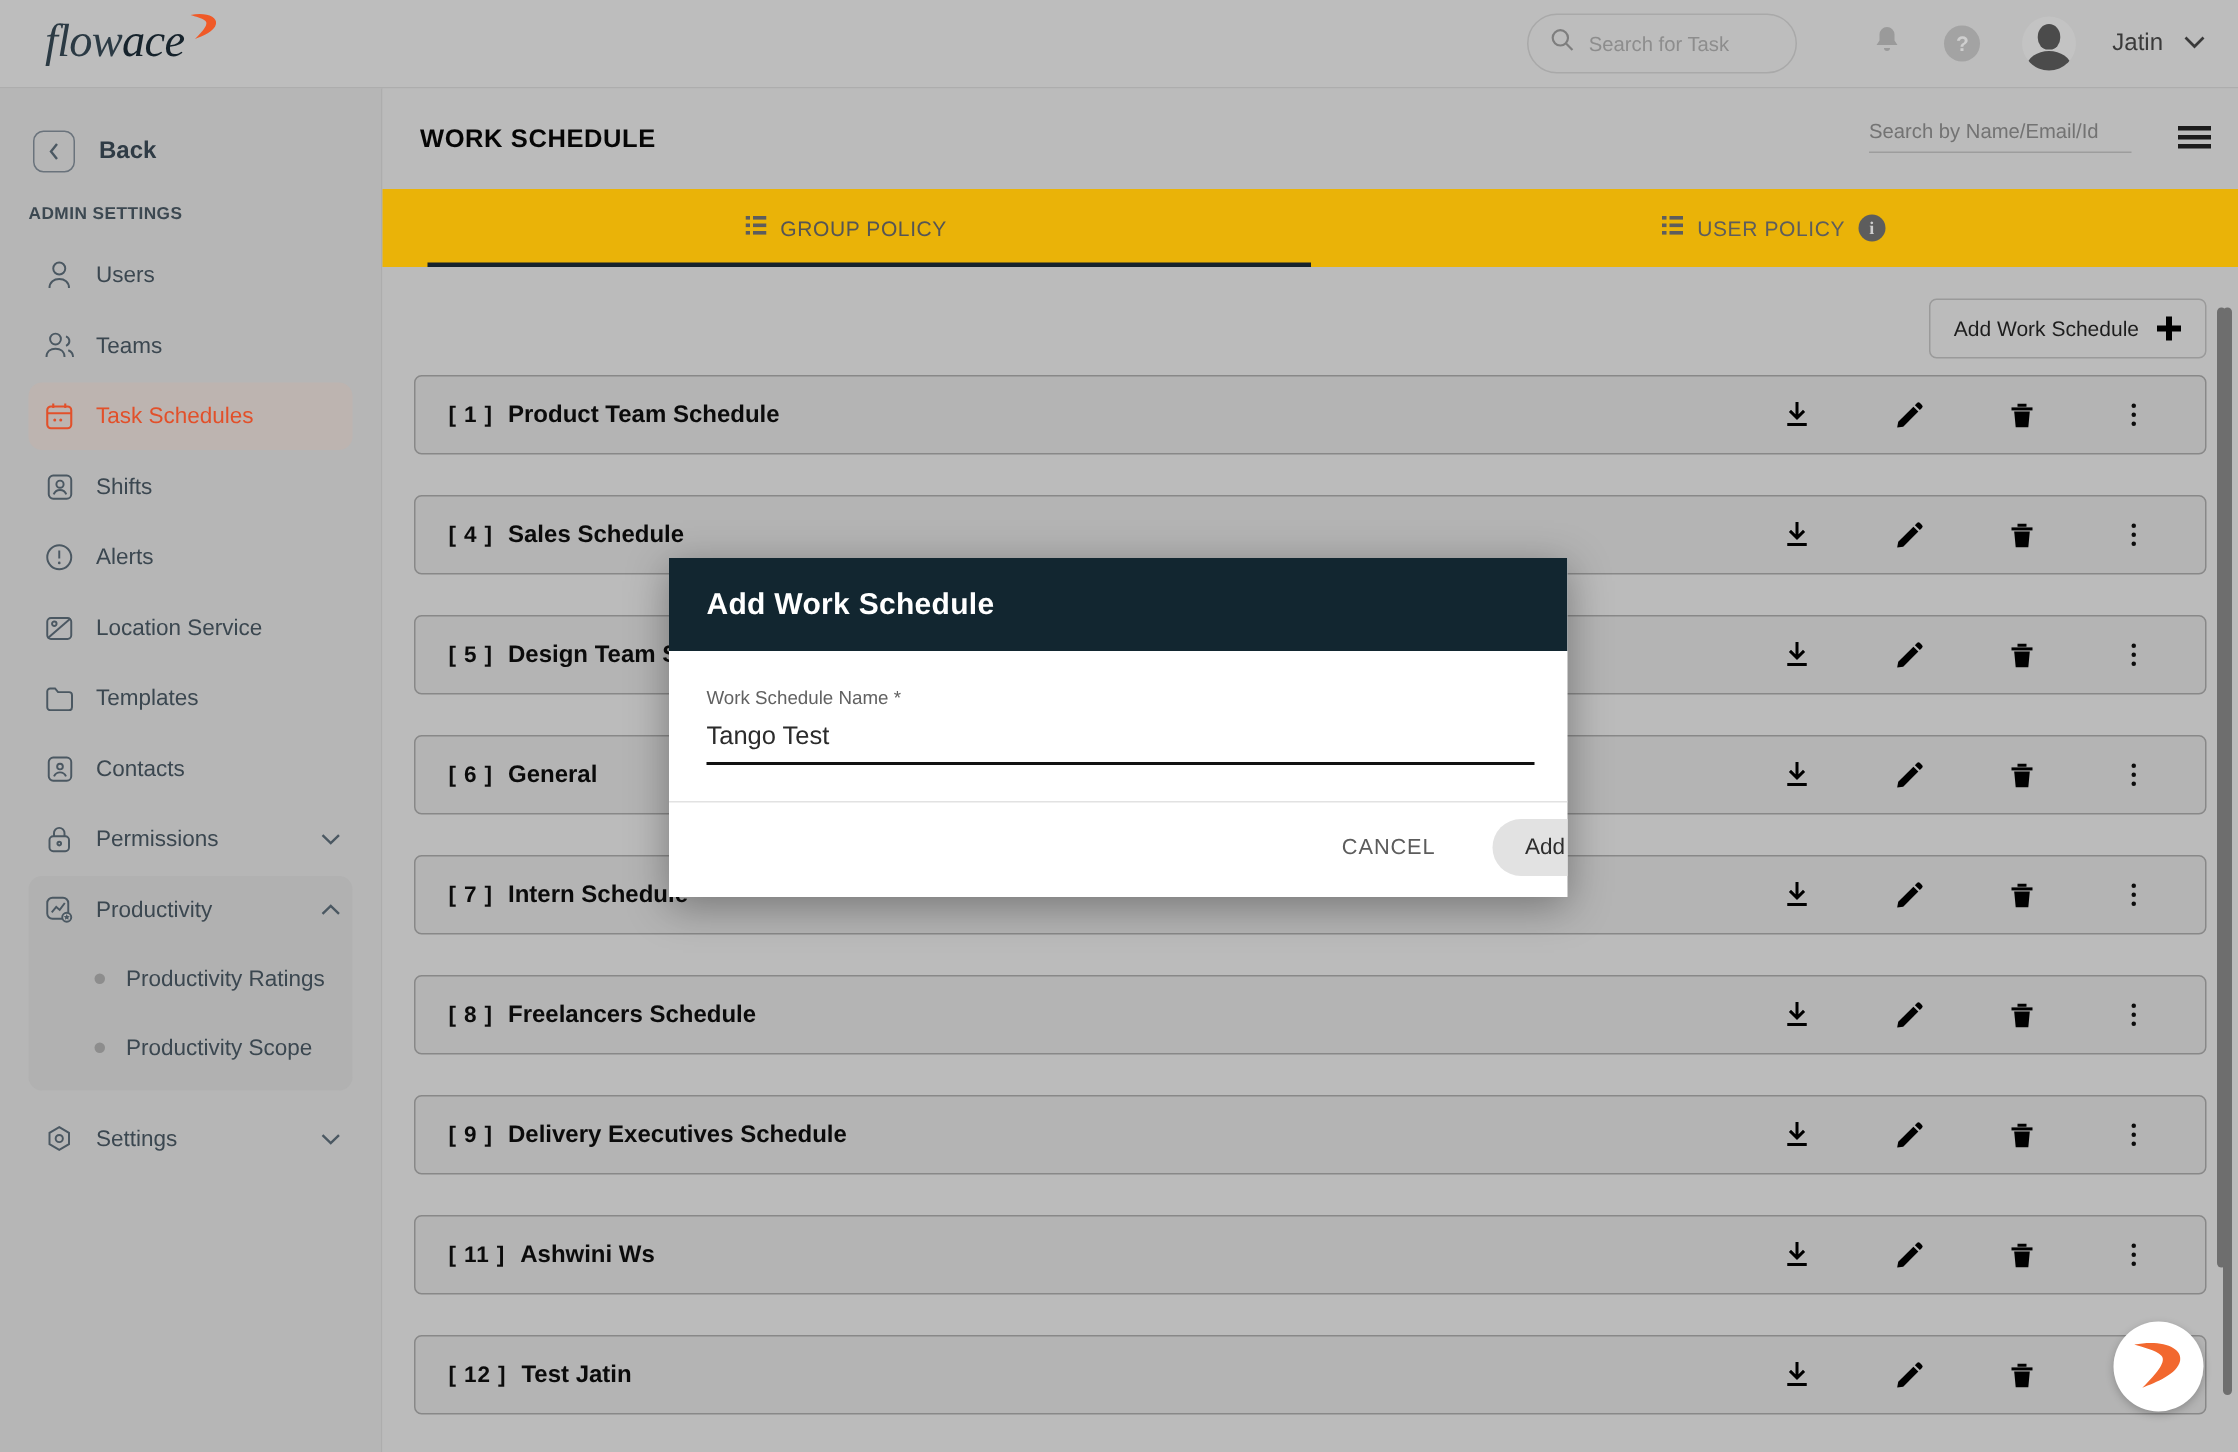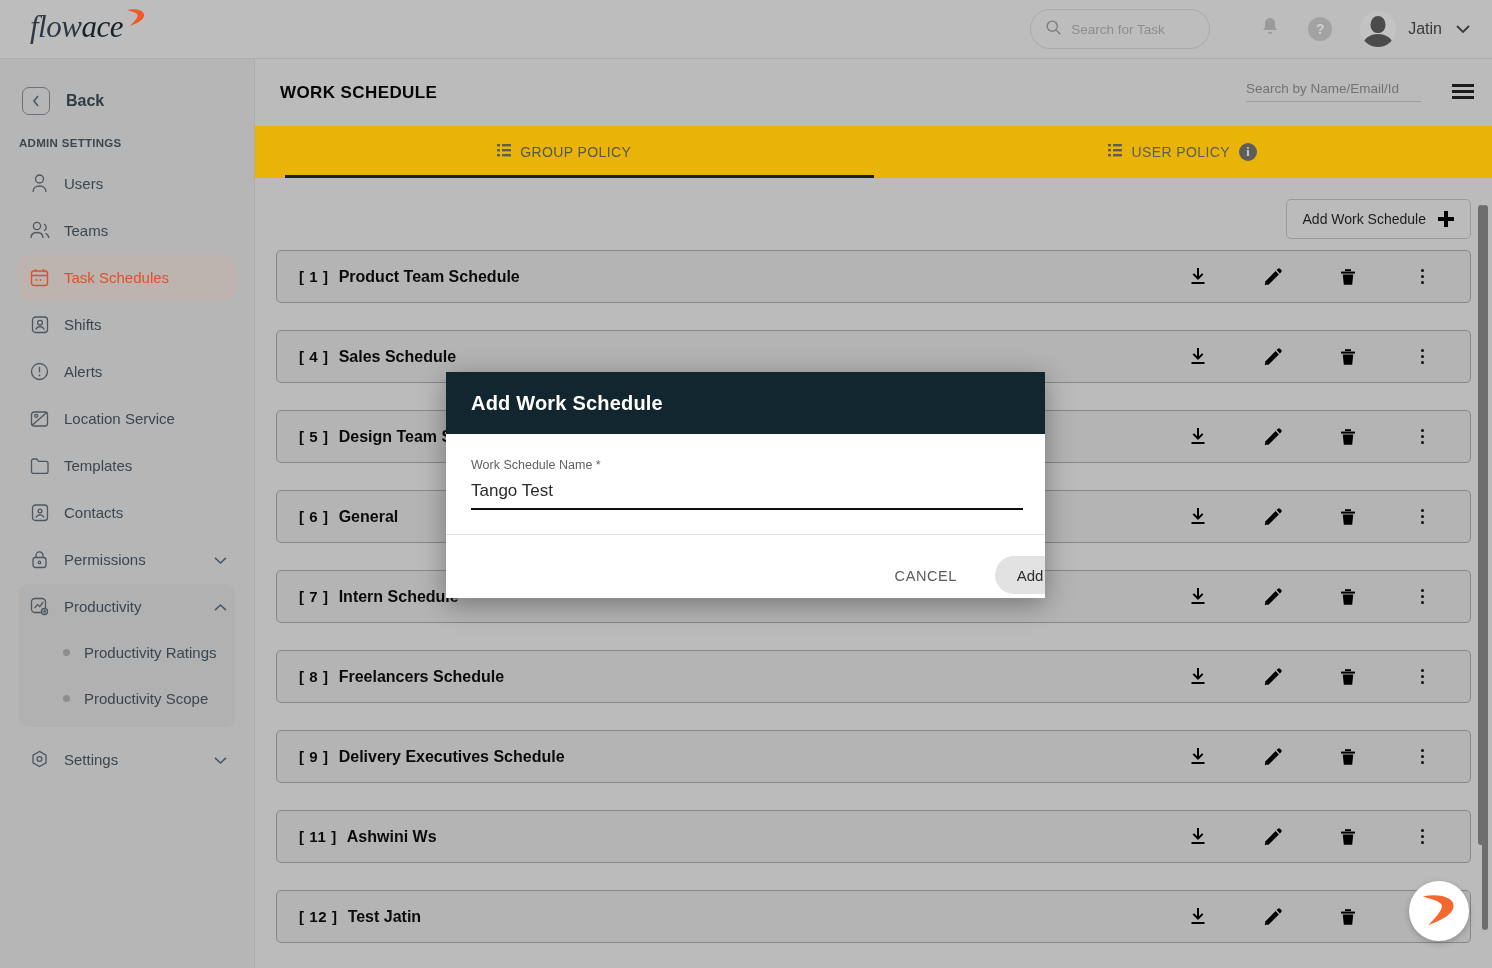--- a/index.html
+++ b/index.html
@@ -33,21 +33,21 @@
     margin-left: 28px; width: 24px; height: 24px; border-radius: 50%;
     background: #a3a3a3; color: #cfcfcf; font-size: 14px; font-weight: bold;
     display: flex; align-items: center; justify-content: center;
   }
   .avatar {
     margin-left: 28px; width: 36px; height: 36px; border-radius: 50%;
     background: #c3c3c3; overflow: hidden; position: relative;
   }
   .avatar .head { position: absolute; left: 50%; top: 5px; transform: translateX(-50%); width: 15px; height: 17px; background: #4b4b4b; border-radius: 50% 50% 45% 45%; }
   .avatar .body { position: absolute; left: 50%; bottom: -7px; transform: translateX(-50%); width: 29px; height: 20px; background: #4b4b4b; border-radius: 50% 50% 0 0; }
-  .username { margin-left: 12px; font-size: 16px; color: #3a3a3a; }
+  .username { margin-left: 24px; font-size: 16px; color: #3a3a3a; }
   .caret-down { margin-left: 14px; }
 
   
   .sidebar {
     position: absolute; top: 59px; left: 0; width: 255px; height: 909px;
     background: #b6b6b6; border-right: 1px solid #adadad; overflow: hidden;
   }
   .backrow { display: flex; align-items: center; margin: 28px 0 0 22px; }
   .backbtn {
     width: 28px; height: 28px; border: 1px solid #6a737c; border-radius: 7px;
@@ -129,21 +129,21 @@
   .modal .mhead { height: 62px; background: #122630; display: flex; align-items: center; padding-left: 25px; }
   .modal .mtitle { color: #fff; font-size: 20px; font-weight: bold; letter-spacing: .2px; }
   .modal .mbody { height: 100px; padding: 24px 22px 0 25px; }
   .modal .flabel { font-size: 12.5px; color: #616161; }
   .modal .finput {
     margin-top: 9px; border: 0; border-bottom: 2px solid #111; width: 552px;
     font-family: "Liberation Sans", sans-serif; font-size: 17px; color: #2b2b2b;
     padding: 0 0 7px 0; background: transparent; outline: none;
   }
   .modal .mfoot {
-    height: 60px; border-top: 1px solid #e2e2e2; display: flex; align-items: flex-end;
+    height: 60px; border-top: 1px solid #e2e2e2; display: flex; align-items: center;
     justify-content: flex-end; padding-right: 0; gap: 0;
   }
   .cancelbtn { background: transparent; border: 0; font-family: "Liberation Sans", sans-serif; font-size: 14.5px; color: #5c5c5c; letter-spacing: .6px; padding: 10px 14px; }
   .addconfirm {
     background: #e2e2e2; border: 0; border-radius: 22px; font-family: "Liberation Sans", sans-serif;
     font-size: 15px; color: #2e2e2e; width: 70px; height: 38px; margin-left: 24px; margin-right: -20px;
   }
 </style>
 </head>
 <body>

